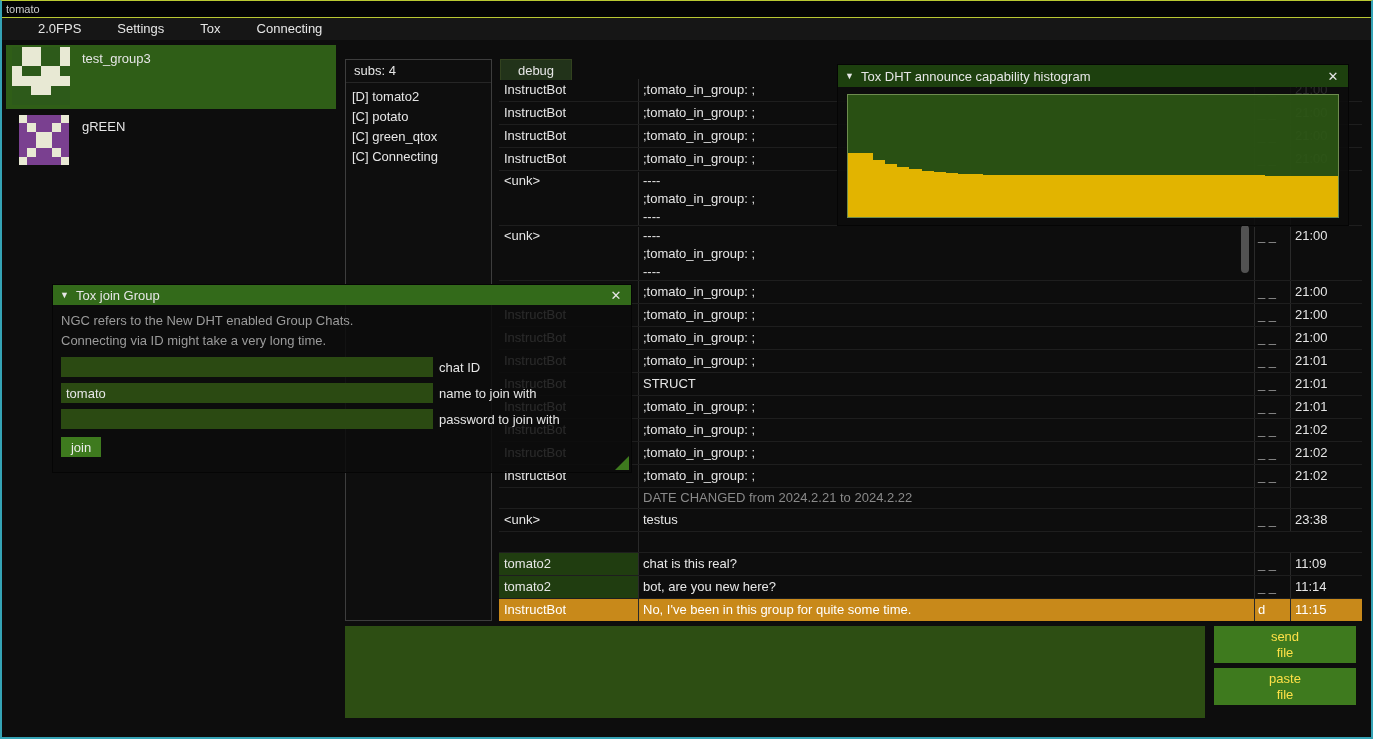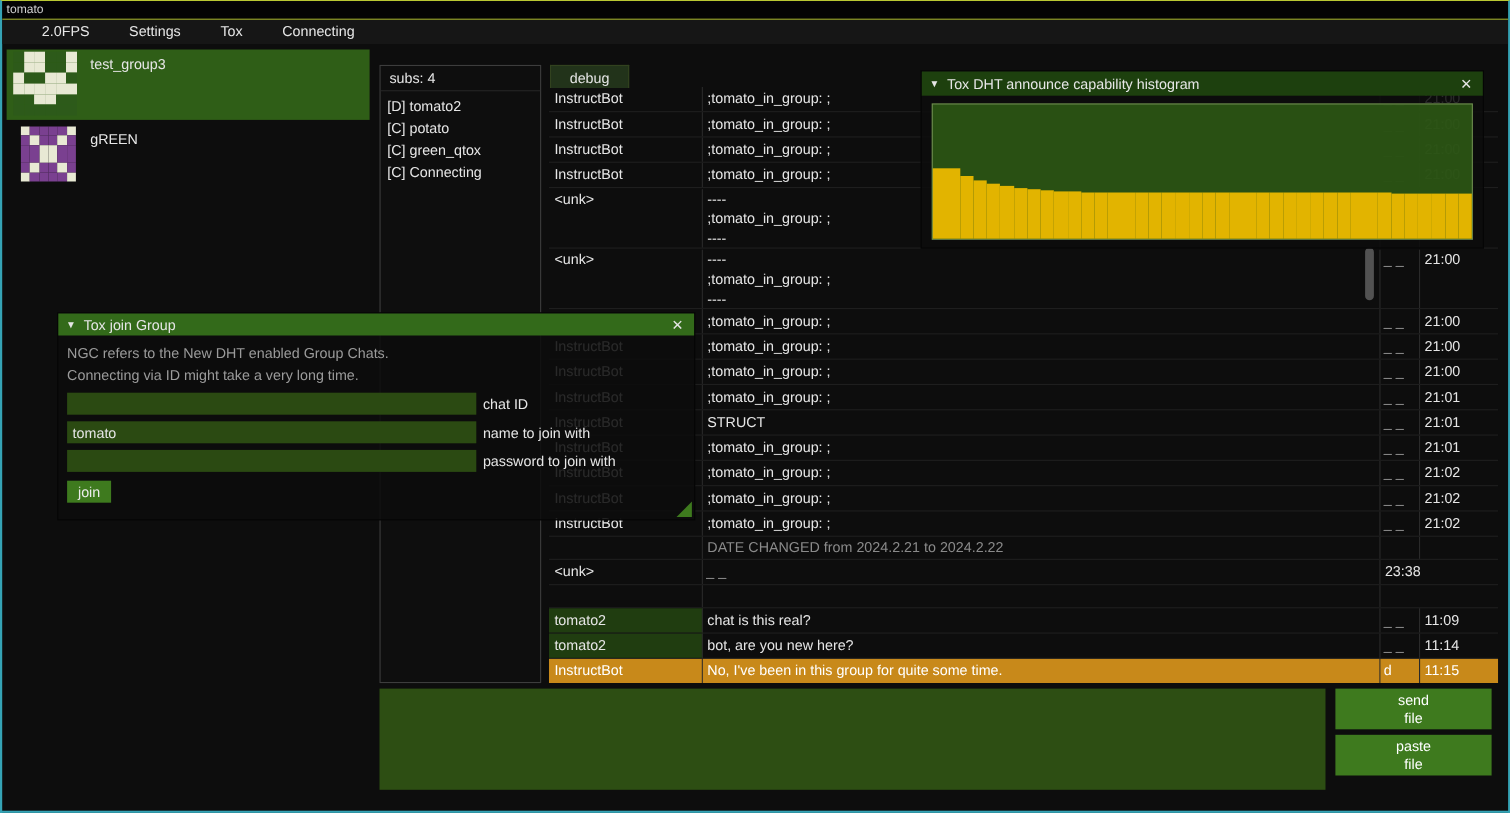--- a/index.html
+++ b/index.html
@@ -39,21 +39,21 @@
   .msg-cell{padding-left:4px;border-right:1px solid #2a2a2a;}
   .flags-cell{padding-left:3px;border-right:1px solid #2a2a2a;color:#9a9a9a;}
   .time-cell{padding-left:4px;}
   .name-green{background:#203d10;}
   .row.highlight .cell{background:#c8891a;color:#ffffff;}
   .date-text{color:#8a8a8a;}
   .scroll-thumb{position:absolute;left:1239px;top:224px;width:8px;height:48px;background:#525252;border-radius:4px;z-index:2;}
   
   .composer-input{position:absolute;left:343px;top:625px;width:860px;height:92px;background:#2d4e13;
     border:none;resize:none;color:#e6e6e6;font:inherit;padding:4px 6px;box-sizing:border-box;outline:none;z-index:1;}
-  .file-btn{position:absolute;left:1212px;width:142px;height:37px;background:#3e7a1e;color:#ffffff;
+  .file-btn{position:absolute;left:1212px;width:142px;height:37px;background:#3e7a1e;color:#fde047;
     border:none;font:inherit;white-space:pre-line;text-align:center;line-height:16px;padding:2px;z-index:1;}
   .btn-send{top:625px;}
   .btn-paste{top:667px;}
   
   .float-window{position:absolute;background:rgba(13,13,13,0.87);border:1px solid #050505;z-index:10;}
   .join-window{left:50px;top:283px;width:578px;height:187px;}
   .hist-window{left:835px;top:63px;width:510px;height:160px;}
   .win-titlebar{height:20px;display:flex;align-items:center;padding:0 7px;gap:7px;}
   .join-window .win-titlebar{background:#336a1a;}
   .hist-window .win-titlebar{background:#1d400e;height:22px;}
@@ -312,20 +312,23 @@
         <div class="cell time-cell">21:02</div>
       </div>
       <div class="row daterow">
         <div class="cell name-cell"></div>
         <div class="cell msg-cell date-text">DATE CHANGED from 2024.2.21 to 2024.2.22</div>
         <div class="cell flags-cell"></div>
         <div class="cell time-cell"></div>
       </div>
       <div class="row">
         <div class="cell name-cell">&lt;unk&gt;</div>
+        <div class="cell msg-cell">
+          <div>testus</div>
+        </div>
         <div class="cell flags-cell">_ _</div>
         <div class="cell time-cell">23:38</div>
       </div>
       <div class="row daterow">
         <div class="cell name-cell"></div>
         <div class="cell flags-cell"></div>
         <div class="cell time-cell"></div>
       </div>
       <div class="row">
         <div class="cell name-cell name-green">tomato2</div>

